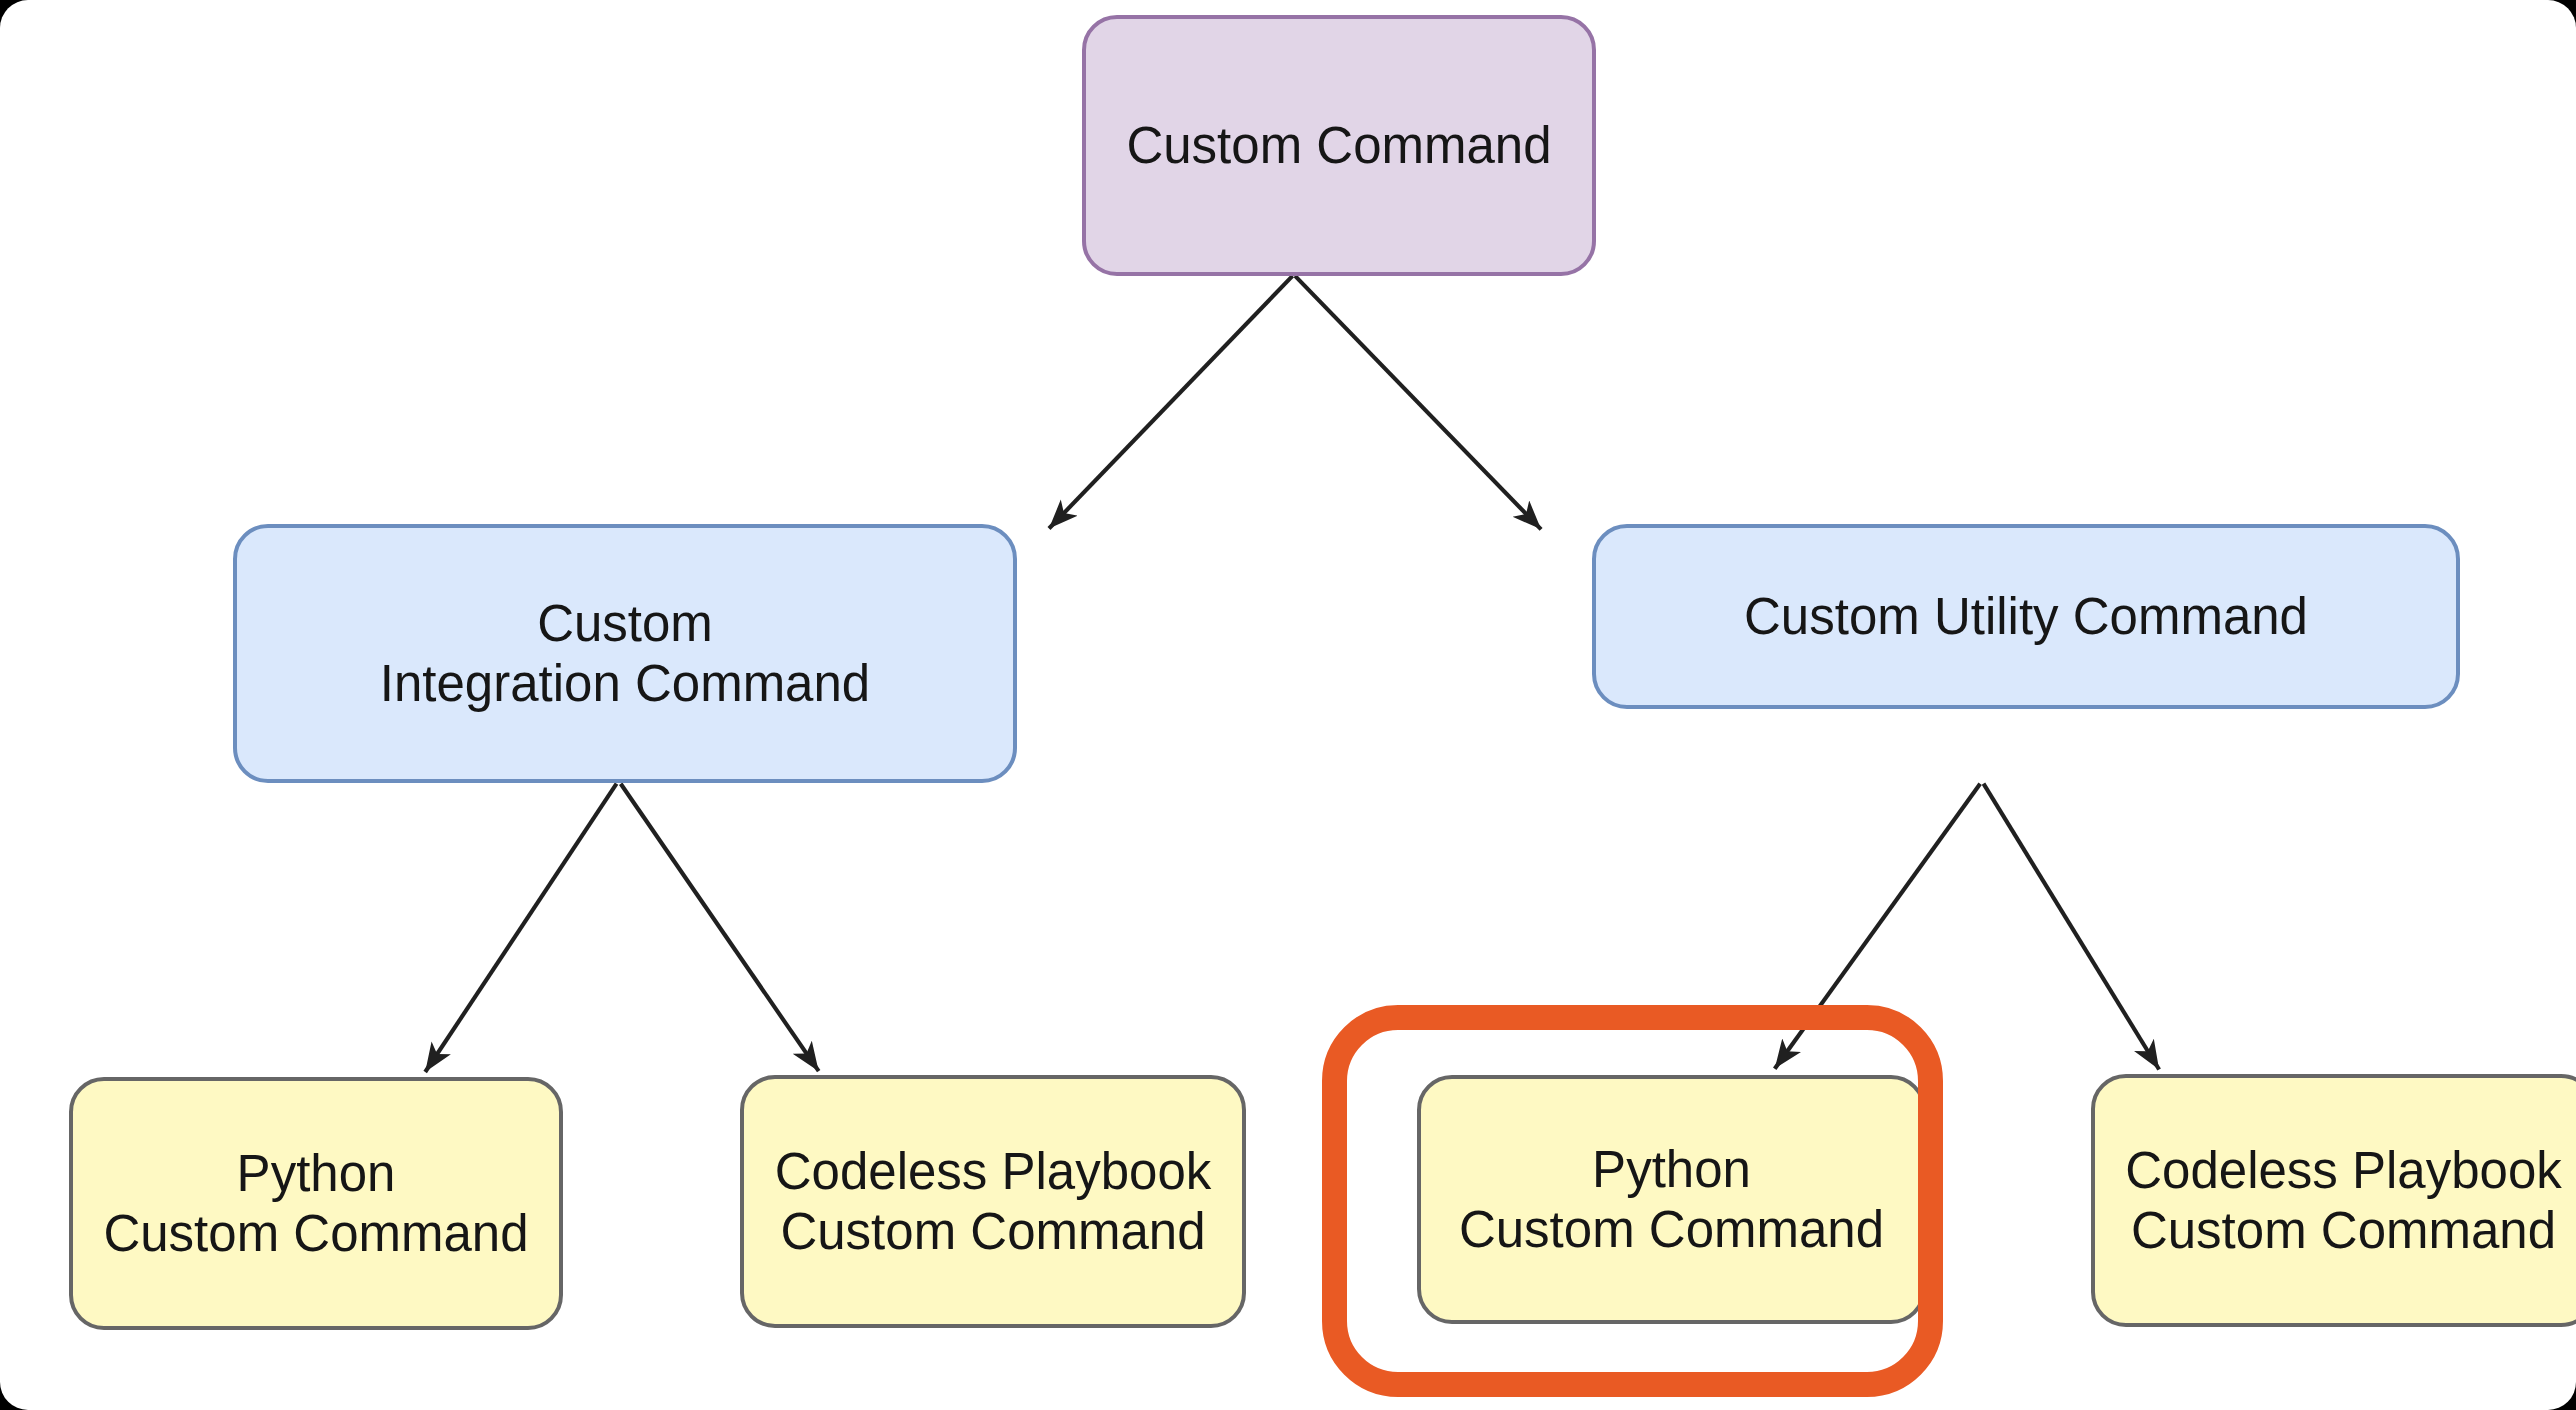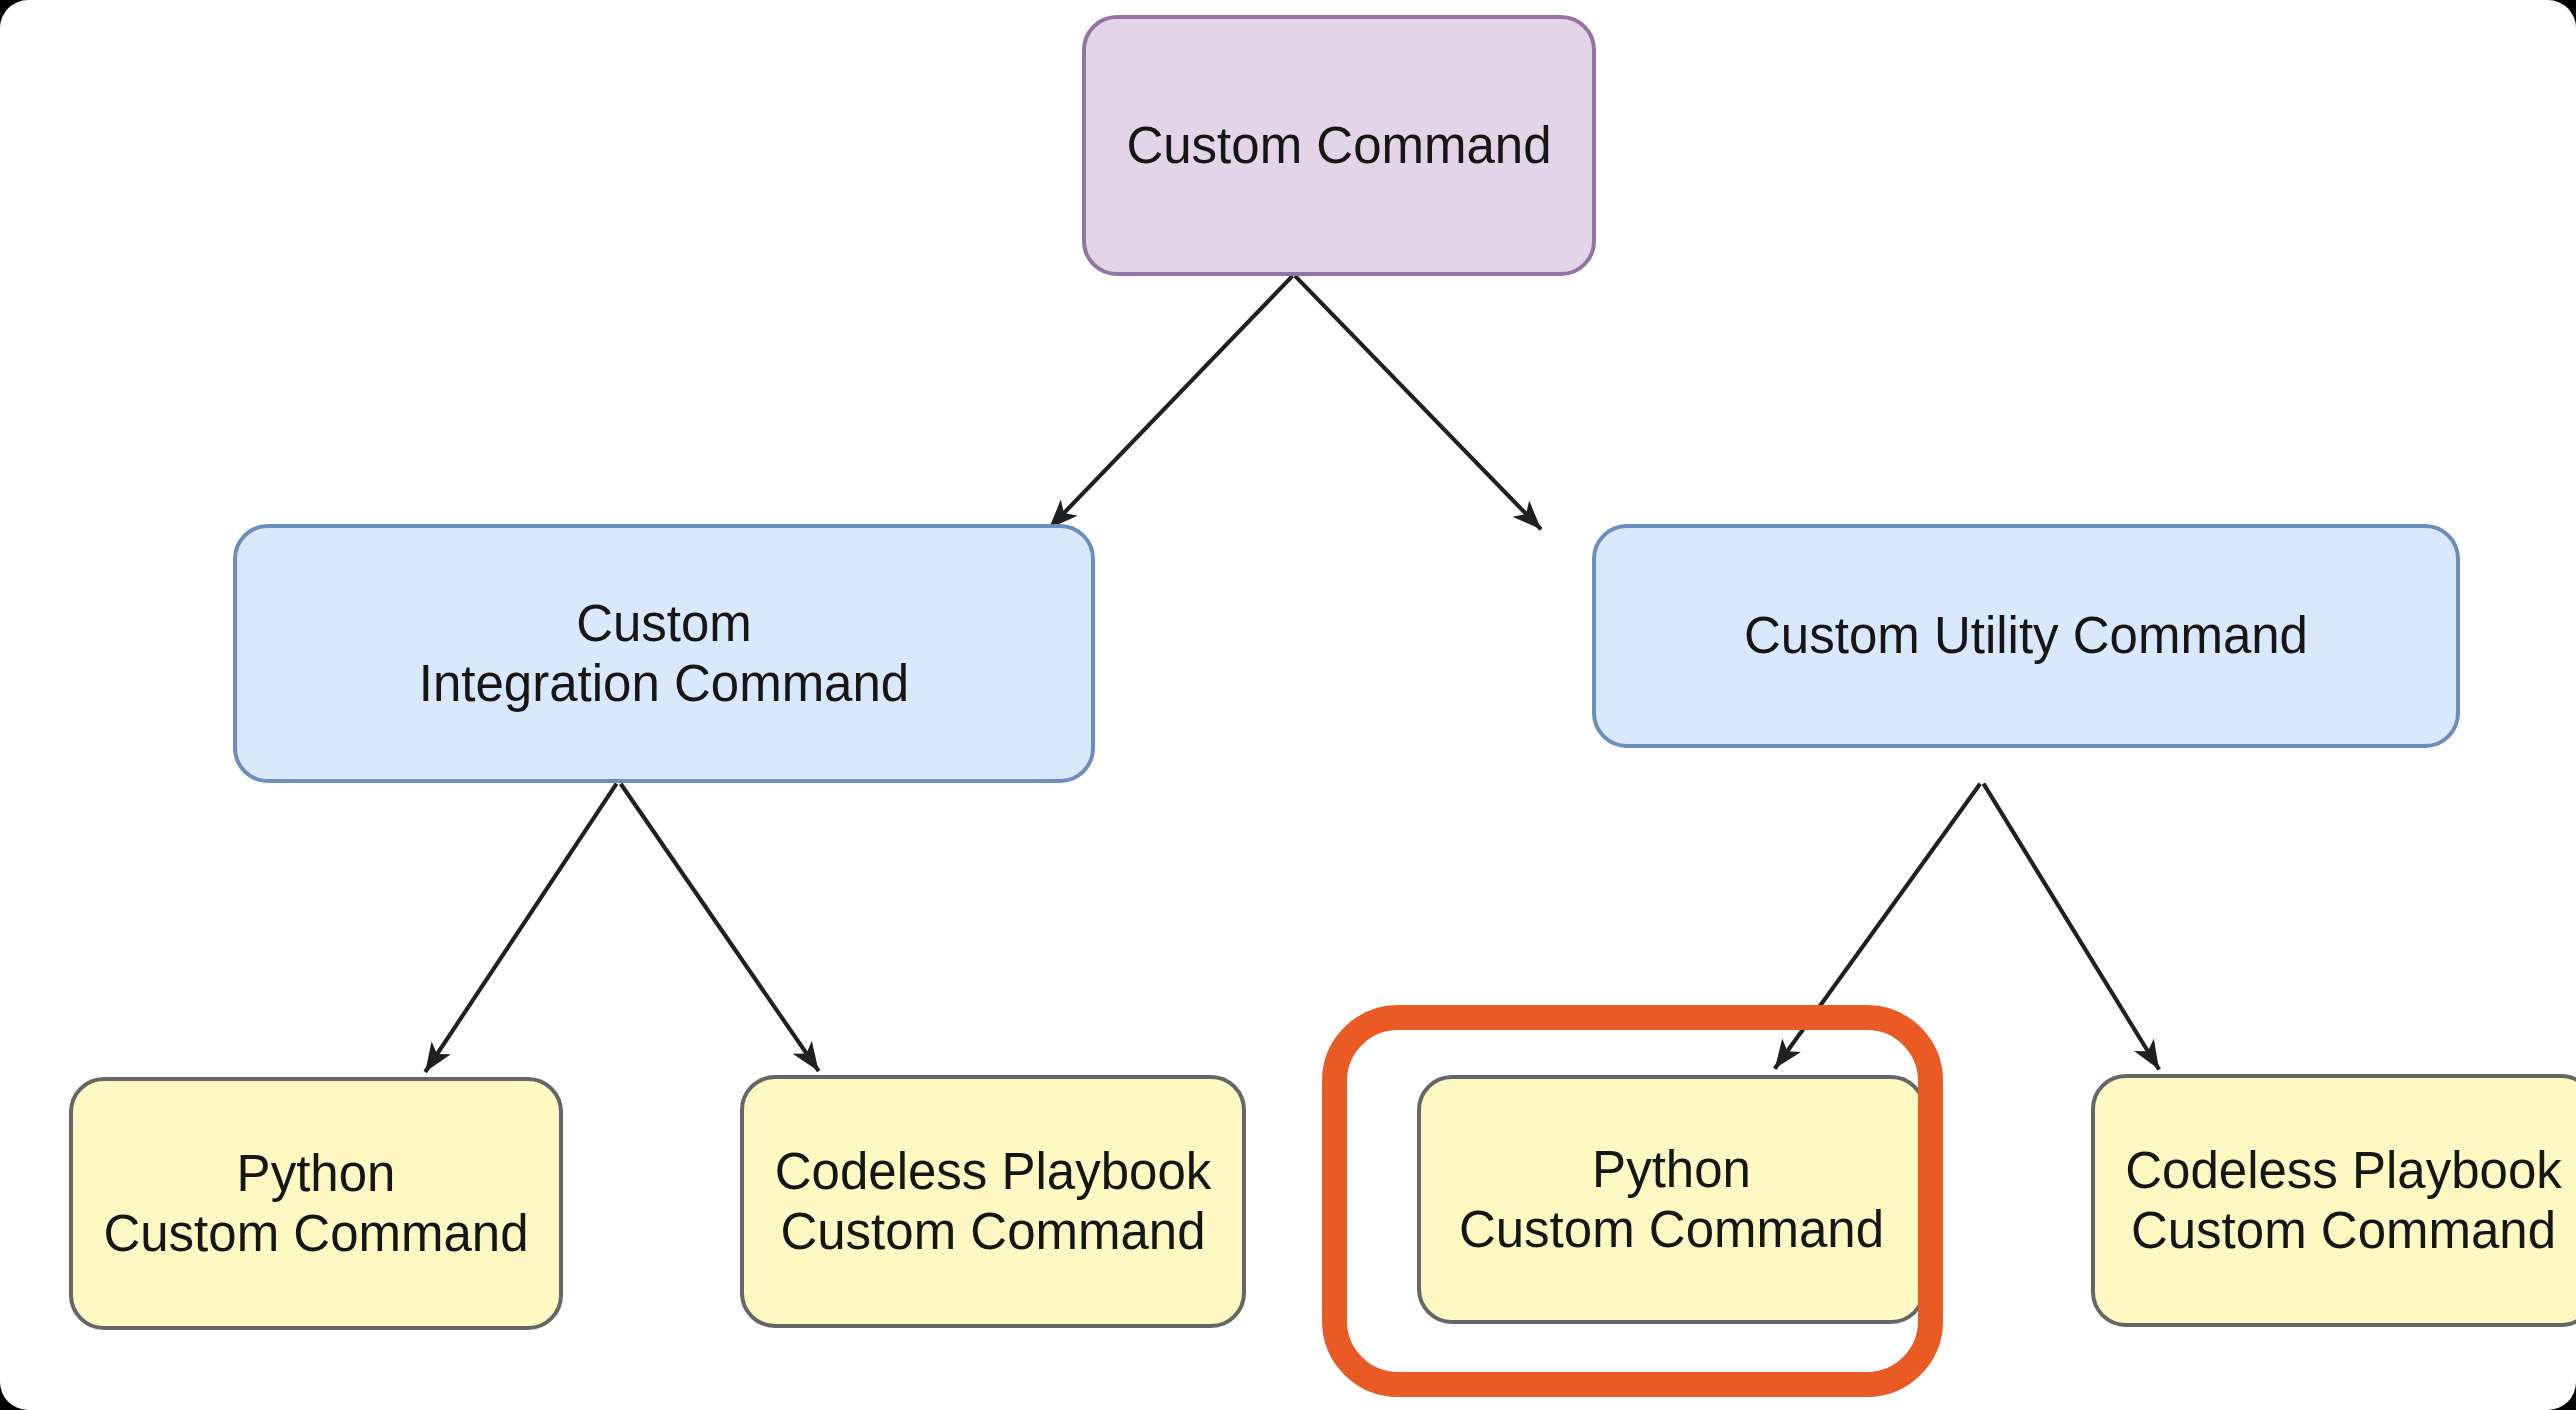--- a/index.html
+++ b/index.html
@@ -56,22 +56,22 @@
   .node-blue {
     background: #dae8fc;
     border: 4.1px solid #6c8ebf;
   }
   .node-gray {
     background: #fef9c3;
     border: 4.1px solid #666666;
   }
   
   #n-root      { left: 1038px; top: 15px;   width: 514px;  height: 261px; }
-  #n-integ     { left: 189px;  top: 524px;  width: 862px; height: 259px; }
-  #n-utility   { left: 1548px; top: 524px;  width: 868px; height: 224px; text-align: right; }
+  #n-integ     { left: 189px;  top: 524px;  width: 784px; height: 259px; }
+  #n-utility   { left: 1548px; top: 524px;  width: 868px; height: 185px; text-align: right; }
   #n-py-integ  { left: 25px;   top: 1077px; width: 494px;  height: 253px; }
   #n-cp-integ  { left: 696px;  top: 1075px; width: 506px;  height: 253px; }
   #n-py-util   { left: 1373px; top: 1075px; width: 509px;  height: 249px; }
   #n-cp-util   { left: 2047px; top: 1074px; width: 505px;  height: 253px; }
   .highlight-ring {
     position: absolute;
     left: 1322px;
     top: 1005px;
     width: 621px;
     height: 392px;

